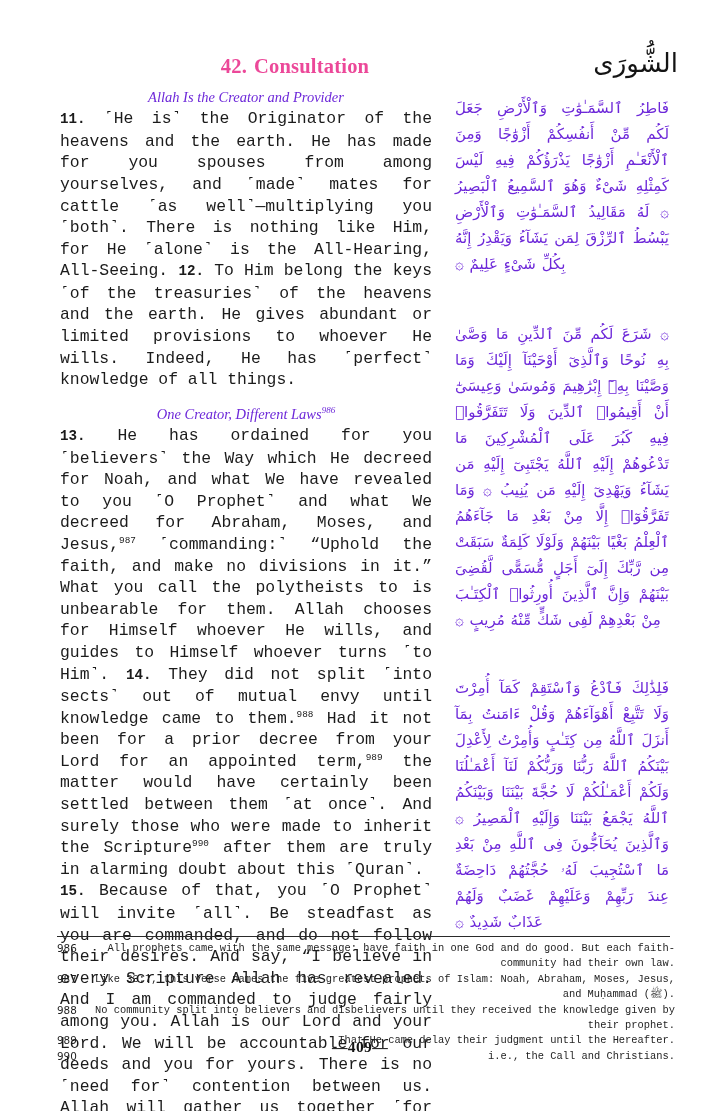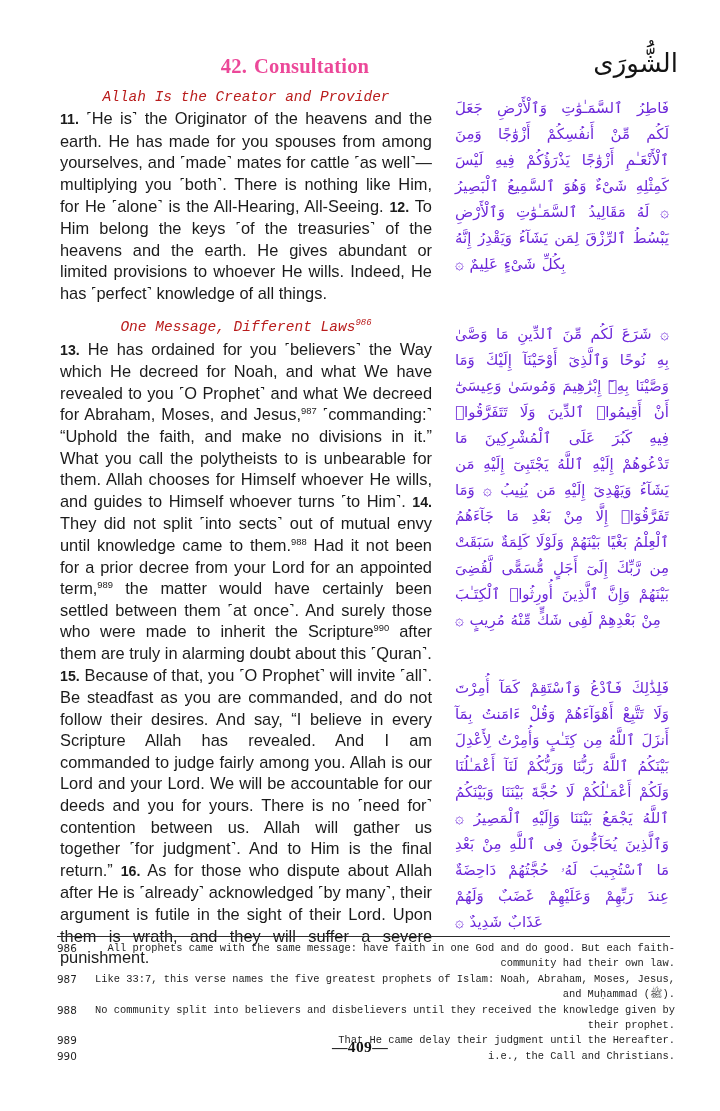--- a/index.html
+++ b/index.html
@@ -55,38 +55,38 @@
     position: absolute;
     left: 448px;
     top: 88px;
     width: 228px;
     direction: rtl;
     text-align: justify;
     text-align-last: left;
   }
 
   .section-head {
-    font-family: Liberation Mono, monospace;
+    font-family: Liberation Serif, serif;
     font-style: italic;
     font-size: 14.5px;
     text-align: center;
-    color: #b91c1c;
+    color: #6d28d9;
     margin: 0 0 2px 0;
     line-height: 1.25;
   }
   .section-head.second { margin-top: 14px; }
   .section-head sup {
     font-size: 9px;
     font-style: italic;
     vertical-align: super;
     line-height: 0;
   }
 
   .en-para {
-    font-family: Liberation Sans, sans-serif;
+    font-family: Liberation Mono, monospace;
     font-size: 16.4px;
     line-height: 21.6px;
     text-align: justify;
     text-justify: inter-word;
     margin: 0;
     color: #1b1b1b;
     hyphens: manual;
   }
   .en-para .vnum {
     font-weight: bold;
@@ -171,21 +171,21 @@
   <div class="surah-name-ar">الشُّورَى</div>
 
   <div class="col-en">
 
     <div class="section-head">
       <span>Allah Is the Creator  and Provider</span>
     </div>
     <p class="en-para"><span class="vnum">11.</span> ˹He is˺ the Originator of the heavens and the earth. He has made for you spouses from among yourselves, and ˹made˺ mates for cattle ˹as well˺—multiplying you ˹both˺. There is nothing like Him, for He ˹alone˺ is the All-Hearing, All-Seeing. <span class="vnum">12.</span> To Him belong the keys ˹of the treasuries˺ of the heavens and the earth. He gives abundant or limited provisions to whoever He wills. Indeed, He has ˹perfect˺ knowledge of all things.</p>
 
     <div class="section-head second">
-      <span>One Message,  Different Laws</span><sup>986</sup>
+      <span>One Creator,  Different Laws</span><sup>986</sup>
     </div>
     <p class="en-para"><span class="vnum">13.</span> He has ordained for you ˹believers˺ the Way which He decreed for Noah, and what We have revealed to you ˹O Prophet˺ and what We decreed for Abraham, Moses, and Jesus,<sup>987</sup> ˹commanding:˺ “Uphold the faith, and make no divisions in it.” What you call the polytheists to is unbearable for them. Allah chooses for Himself whoever He wills, and guides to Himself whoever turns ˹to Him˺. <span class="vnum">14.</span> They did not split ˹into sects˺ out of mutual envy until knowledge came to them.<sup>988</sup> Had it not been for a prior decree from your Lord for an appointed term,<sup>989</sup> the matter would have certainly been settled between them ˹at once˺. And surely those who were made to inherit the Scripture<sup>990</sup> after them are truly in alarming doubt about this ˹Quran˺.</p>
 
     <p class="en-para"><span class="vnum">15.</span> Because of that, you ˹O Prophet˺ will invite ˹all˺. Be steadfast as you are commanded, and do not follow their desires. And say, “I believe in every Scripture Allah has revealed. And I am commanded to judge fairly among you. Allah is our Lord and your Lord. We will be accountable for our deeds and you for yours. There is no ˹need for˺ contention between us. Allah will gather us together ˹for judgment˺. And to Him is the final return.” <span class="vnum">16.</span> As for those who dispute about Allah after He is ˹already˺ acknowledged ˹by many˺, their argument is futile in the sight of their Lord. Upon them is wrath, and they will suffer a severe punishment.</p>
   </div>
 
   <div class="col-ar">
     <p class="ar-para">فَاطِرُ ٱلسَّمَـٰوَٰتِ وَٱلْأَرْضِ جَعَلَ لَكُم مِّنْ أَنفُسِكُمْ أَزْوَٰجًا وَمِنَ ٱلْأَنْعَـٰمِ أَزْوَٰجًا يَذْرَؤُكُمْ فِيهِ لَيْسَ كَمِثْلِهِ شَىْءٌ وَهُوَ ٱلسَّمِيعُ ٱلْبَصِيرُ ۞ لَهُ مَقَالِيدُ ٱلسَّمَـٰوَٰتِ وَٱلْأَرْضِ يَبْسُطُ ٱلرِّزْقَ لِمَن يَشَآءُ وَيَقْدِرُ إِنَّهُ بِكُلِّ شَىْءٍ عَلِيمٌ ۞</p>
     <div class="ar-gap-1"></div>
     <p class="ar-para">۞ شَرَعَ لَكُم مِّنَ ٱلدِّينِ مَا وَصَّىٰ بِهِ نُوحًا وَٱلَّذِىٓ أَوْحَيْنَآ إِلَيْكَ وَمَا وَصَّيْنَا بِهِۦٓ إِبْرَٰهِيمَ وَمُوسَىٰ وَعِيسَىٰٓ أَنْ أَقِيمُوا۟ ٱلدِّينَ وَلَا تَتَفَرَّقُوا۟ فِيهِ كَبُرَ عَلَى ٱلْمُشْرِكِينَ مَا تَدْعُوهُمْ إِلَيْهِ ٱللَّهُ يَجْتَبِىٓ إِلَيْهِ مَن يَشَآءُ وَيَهْدِىٓ إِلَيْهِ مَن يُنِيبُ ۞ وَمَا تَفَرَّقُوٓا۟ إِلَّا مِنْ بَعْدِ مَا جَآءَهُمُ ٱلْعِلْمُ بَغْيًا بَيْنَهُمْ وَلَوْلَا كَلِمَةٌ سَبَقَتْ مِن رَّبِّكَ إِلَىٓ أَجَلٍ مُّسَمًّى لَّقُضِىَ بَيْنَهُمْ وَإِنَّ ٱلَّذِينَ أُورِثُوا۟ ٱلْكِتَـٰبَ مِنْ بَعْدِهِمْ لَفِى شَكٍّ مِّنْهُ مُرِيبٍ ۞</p>

